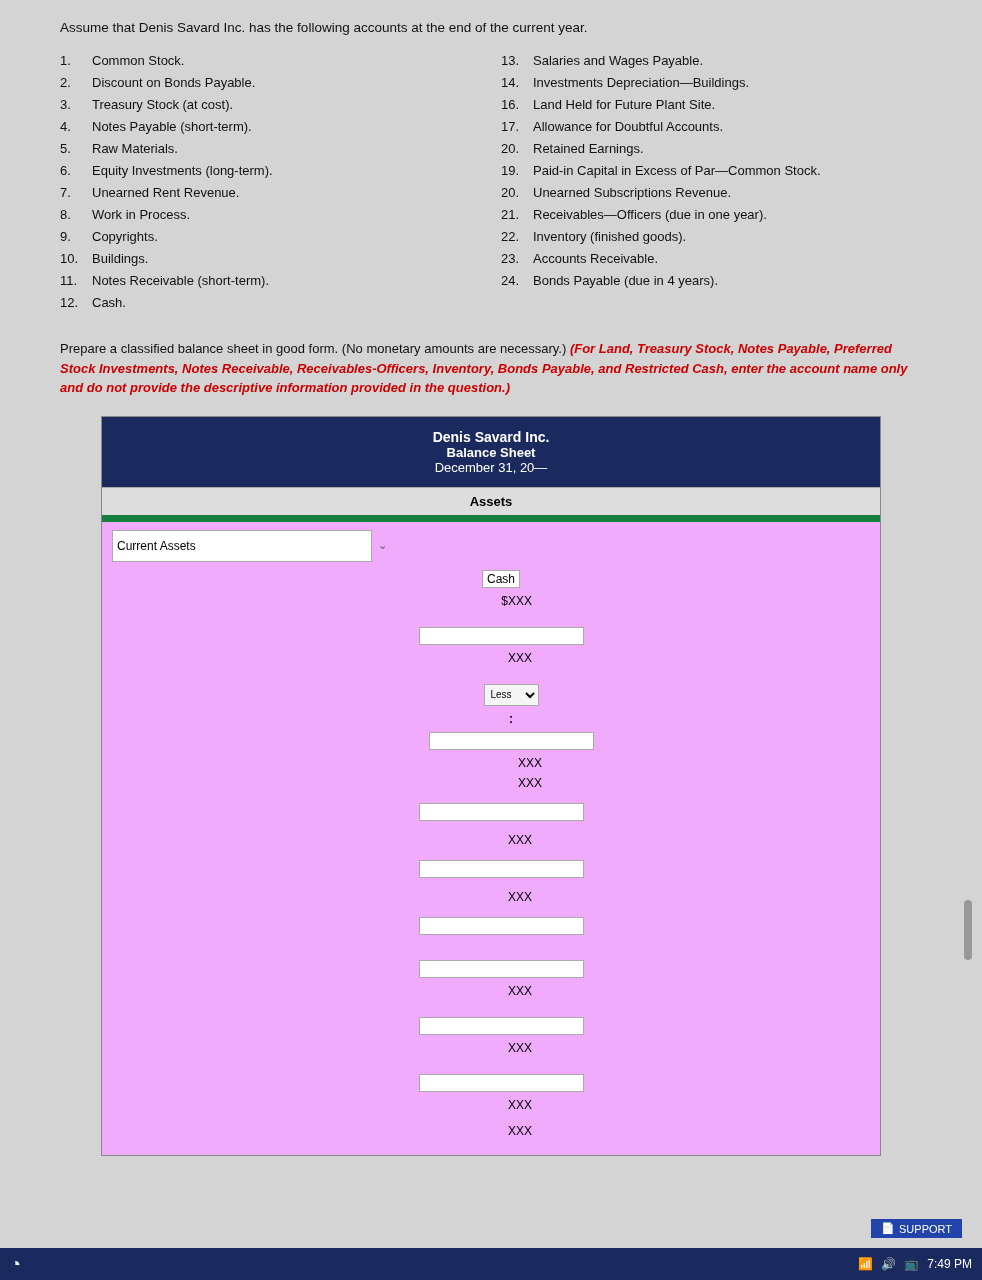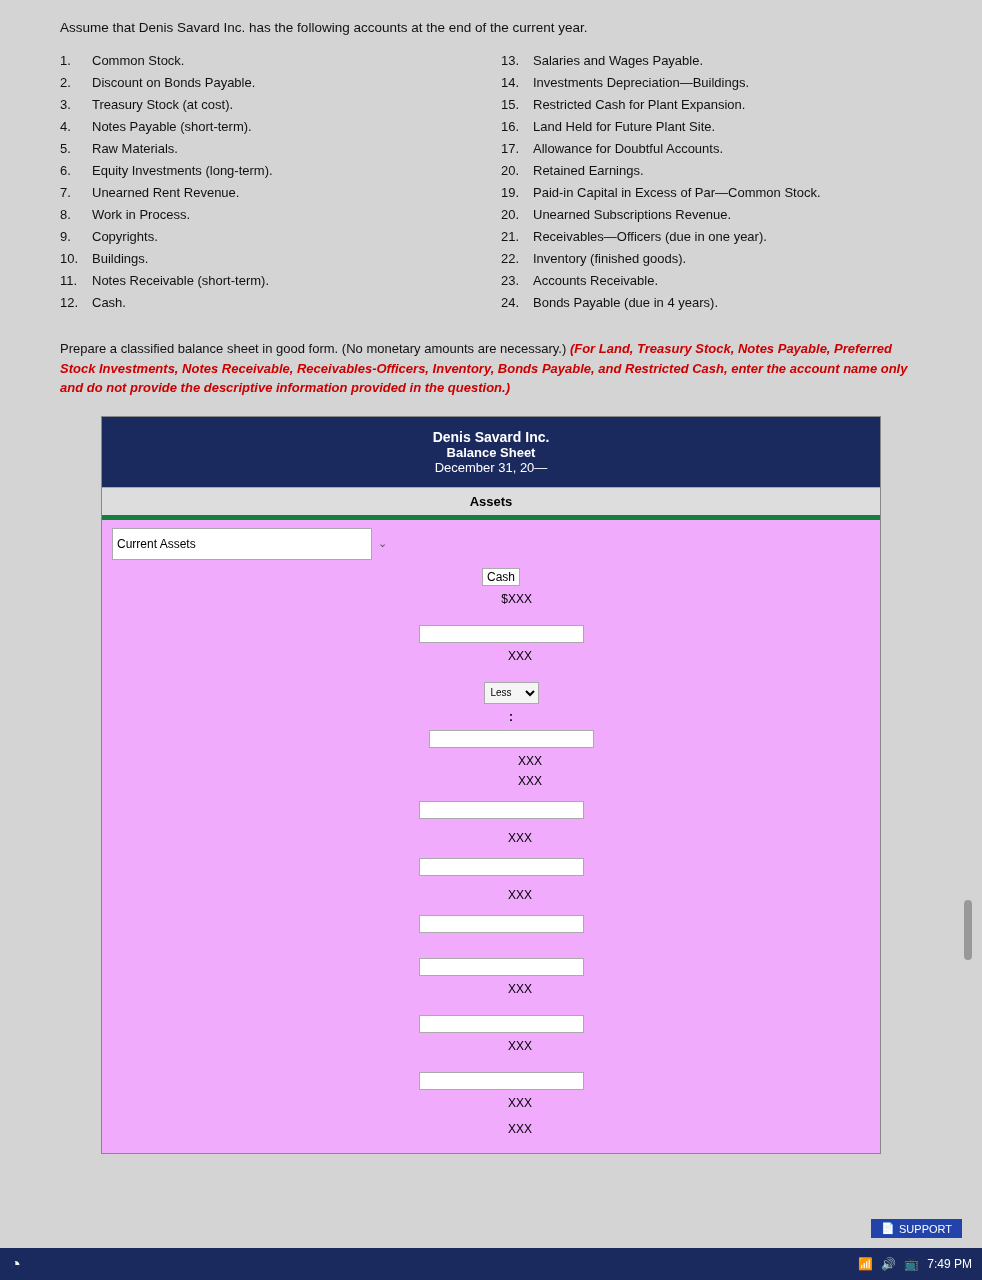--- a/index.html
+++ b/index.html
@@ -79,21 +79,21 @@
     .bs-header-date {
       font-size: 13px;
     }
     .bs-section-label {
       text-align: center;
       background: #ddd;
       padding: 6px;
       font-weight: bold;
       font-size: 13px;
       border-top: 1px solid #aaa;
-      border-bottom: 5px solid #15803d;
+      border-bottom: 7px solid #15803d;
     }
     .bs-body {
       padding: 8px 10px 10px 10px;
     }
     .bs-row {
       display: flex;
       align-items: center;
       margin-bottom: 7px;
       gap: 6px;
       flex-direction: column;
@@ -277,24 +277,20 @@
     </div>
 
     <div>
       <div class="account-item">
         <span class="account-num">13.</span>
         <span class="account-name">Salaries and Wages Payable.</span>
       </div>
       <div class="account-item">
         <span class="account-num">14.</span>
         <span class="account-name">Investments Depreciation—Buildings.</span>
-      </div>
-      <div class="account-item">
-        <span class="account-num">15.</span>
-        <span class="account-name">Restricted Cash for Plant Expansion.</span>
       </div>
       <div class="account-item">
         <span class="account-num">16.</span>
         <span class="account-name">Land Held for Future Plant Site.</span>
       </div>
       <div class="account-item">
         <span class="account-num">17.</span>
         <span class="account-name">Allowance for Doubtful Accounts.</span>
       </div>
       <div class="account-item">

